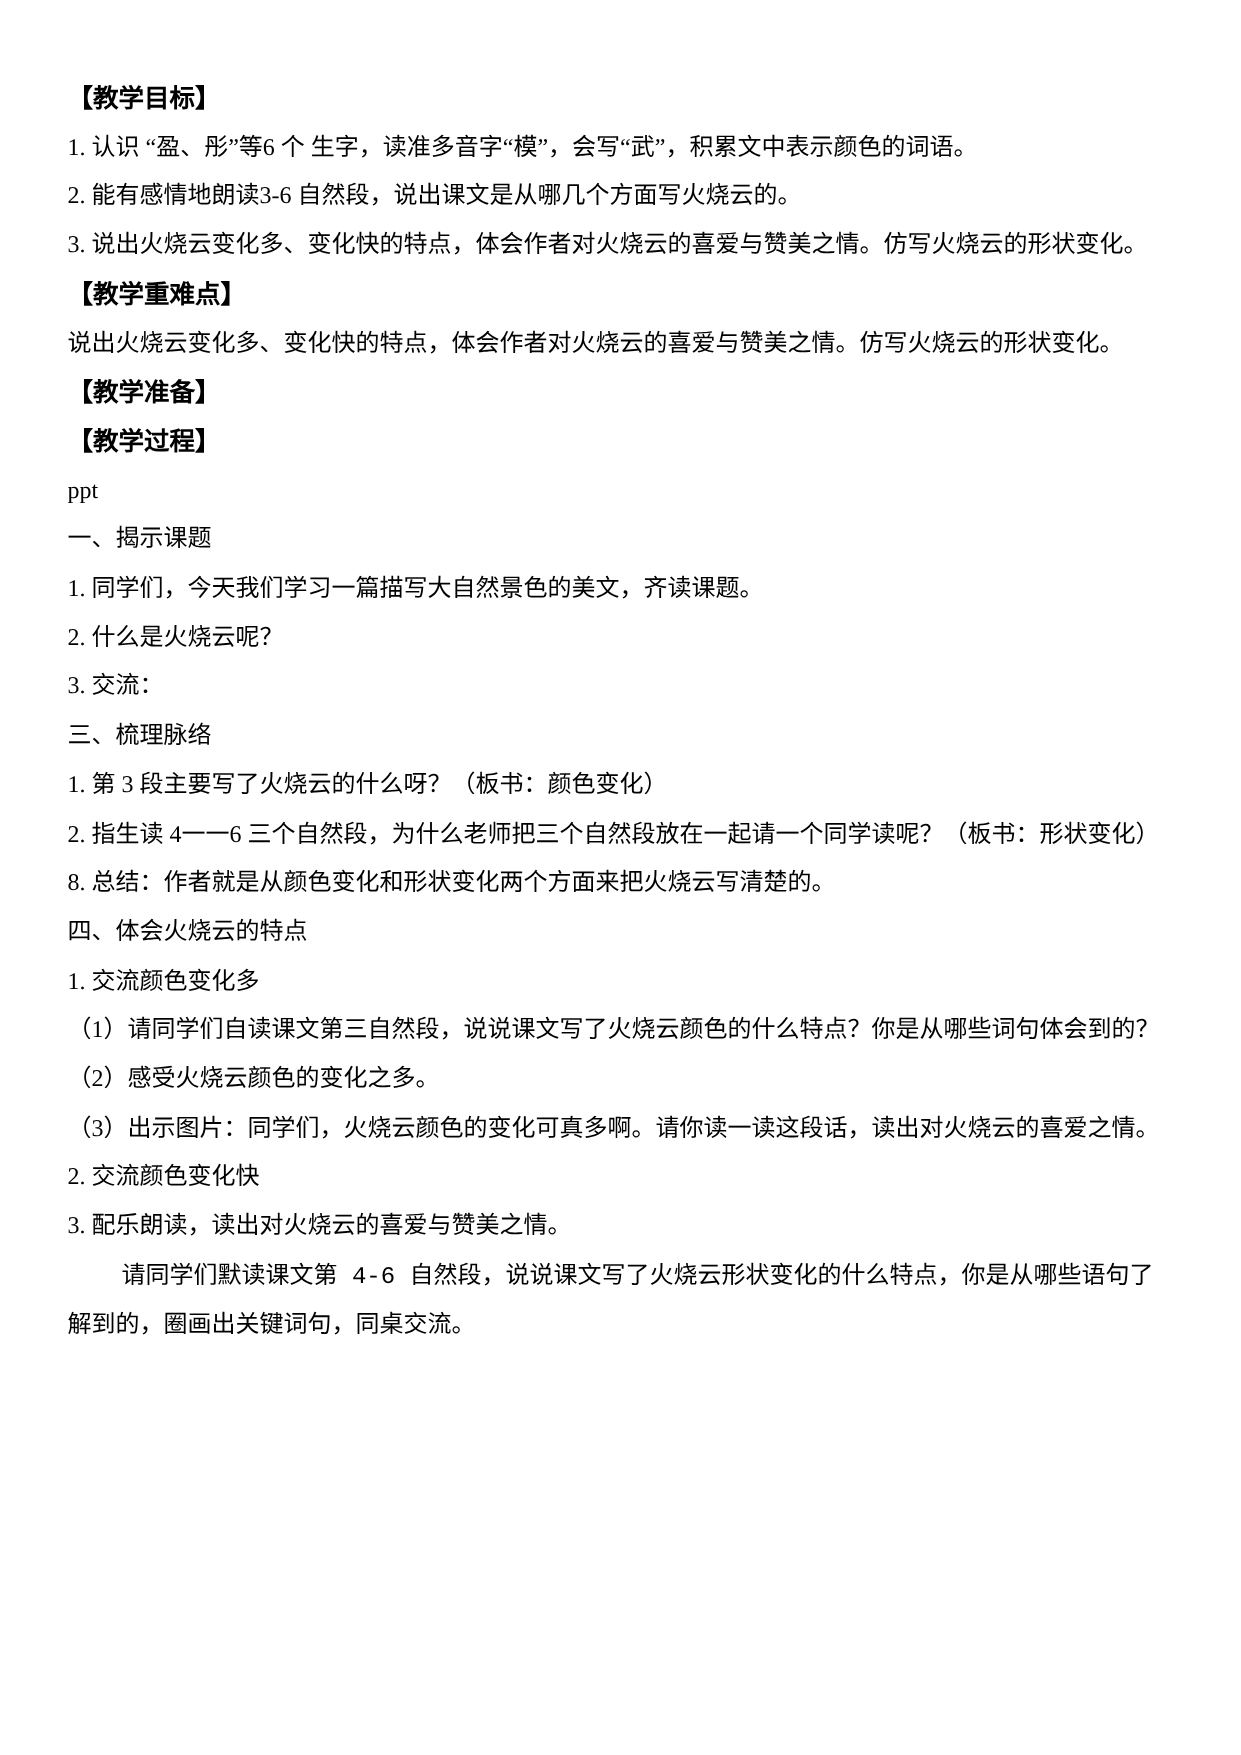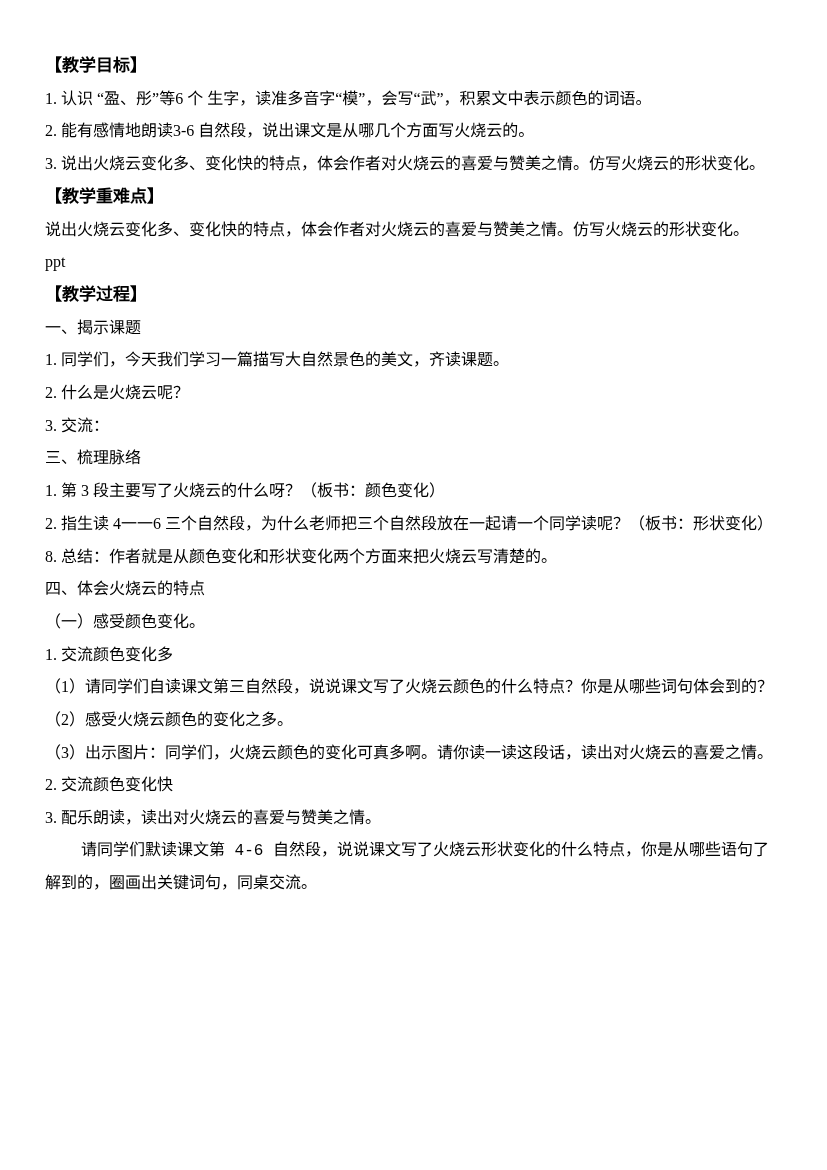--- a/index.html
+++ b/index.html
@@ -41,32 +41,32 @@
 </head>
 <body>
 
 <main class="doc">
     <p class="para heading">【教学目标】</p>
     <p class="para body">1. 认识 “盈、彤”等6 个 生字，读准多音字“模”，会写“武”，积累文中表示颜色的词语。</p>
     <p class="para body">2. 能有感情地朗读3-6 自然段，说出课文是从哪几个方面写火烧云的。</p>
     <p class="para body">3. 说出火烧云变化多、变化快的特点，体会作者对火烧云的喜爱与赞美之情。仿写火烧云的形状变化。</p>
     <p class="para heading">【教学重难点】</p>
     <p class="para body">说出火烧云变化多、变化快的特点，体会作者对火烧云的喜爱与赞美之情。仿写火烧云的形状变化。</p>
+    <p class="para heading">【教学准备】</p>
+    <p class="para heading">【教学过程】</p>
     <p class="para body">ppt</p>
-    <p class="para heading">【教学过程】</p>
     <p class="para body">一、揭示课题</p>
     <p class="para body">1. 同学们，今天我们学习一篇描写大自然景色的美文，齐读课题。</p>
     <p class="para body">2. 什么是火烧云呢？</p>
     <p class="para body">3. 交流：</p>
     <p class="para body">三、梳理脉络</p>
     <p class="para body">1. 第 3 段主要写了火烧云的什么呀？（板书：颜色变化）</p>
     <p class="para body">2. 指生读 4一一6 三个自然段，为什么老师把三个自然段放在一起请一个同学读呢？（板书：形状变化）</p>
     <p class="para body">8. 总结：作者就是从颜色变化和形状变化两个方面来把火烧云写清楚的。</p>
     <p class="para body">四、体会火烧云的特点</p>
-    <p class="para body">（一）感受颜色变化。</p>
     <p class="para body">1. 交流颜色变化多</p>
     <p class="para body">（1）请同学们自读课文第三自然段，说说课文写了火烧云颜色的什么特点？你是从哪些词句体会到的？</p>
     <p class="para body">（2）感受火烧云颜色的变化之多。</p>
     <p class="para body">（3）出示图片：同学们，火烧云颜色的变化可真多啊。请你读一读这段话，读出对火烧云的喜爱之情。</p>
     <p class="para body">2. 交流颜色变化快</p>
     <p class="para body">3. 配乐朗读，读出对火烧云的喜爱与赞美之情。</p>
     <p class="para body-indent">请同学们默读课文第 4-6 自然段，说说课文写了火烧云形状变化的什么特点，你是从哪些语句了解到的，圈画出关键词句，同桌交流。</p>
   </main>
 
 </body></html>

